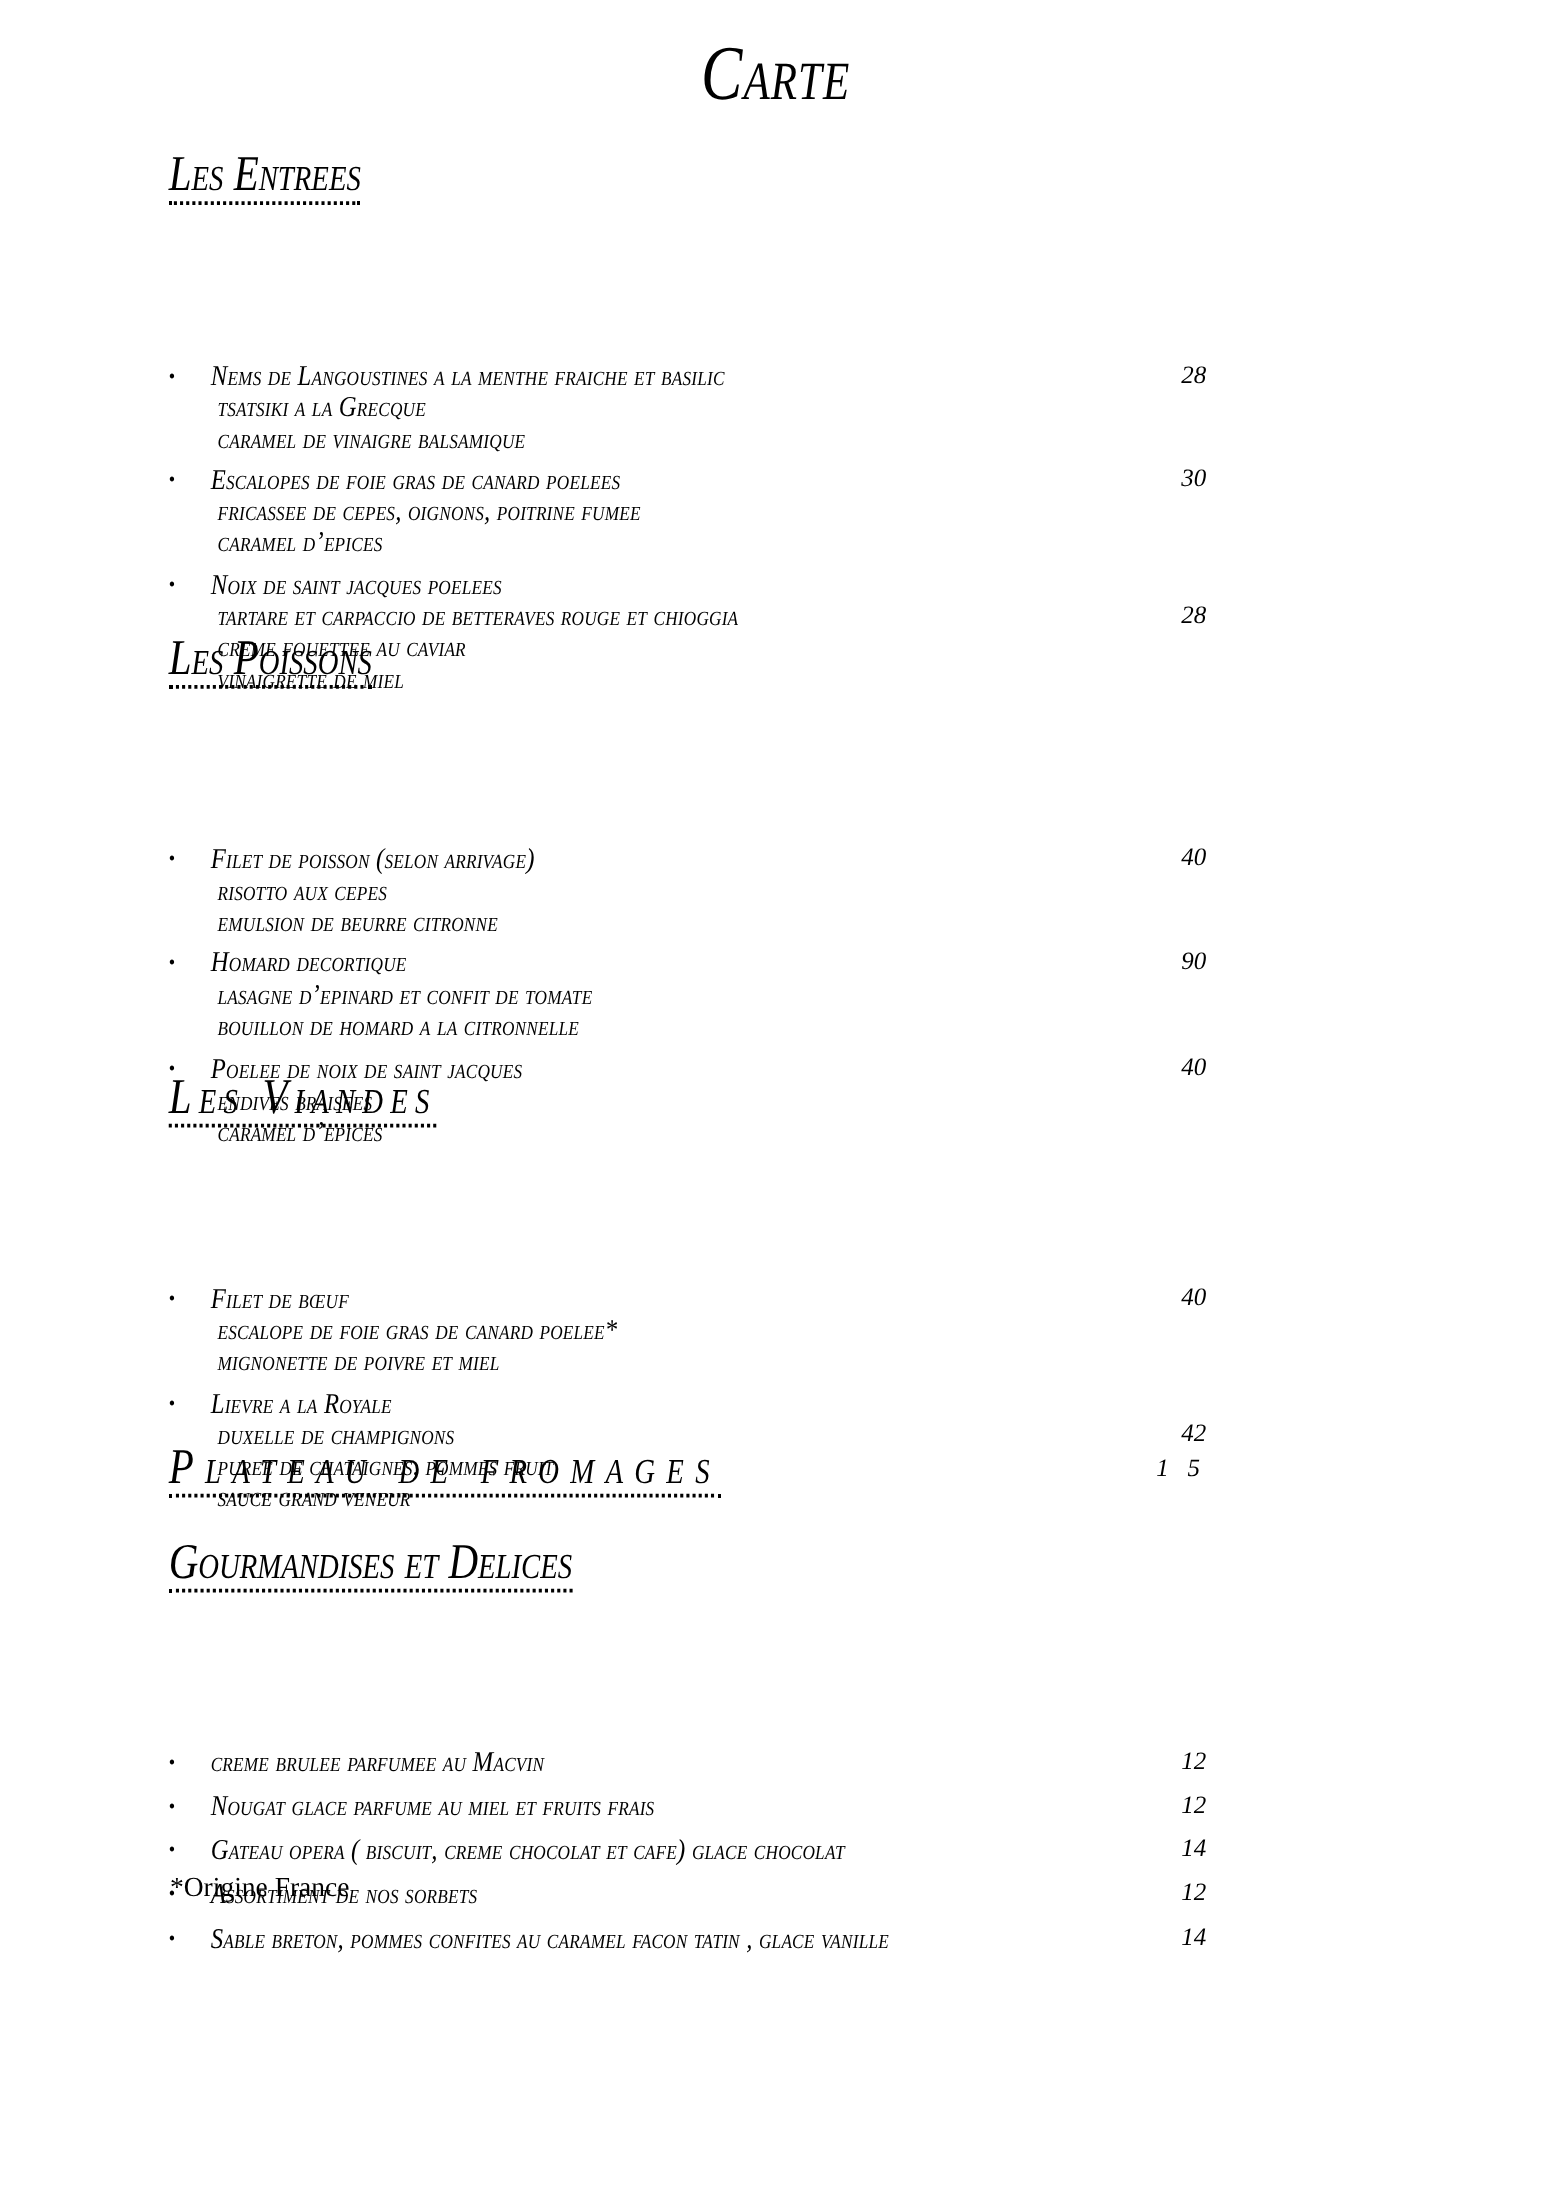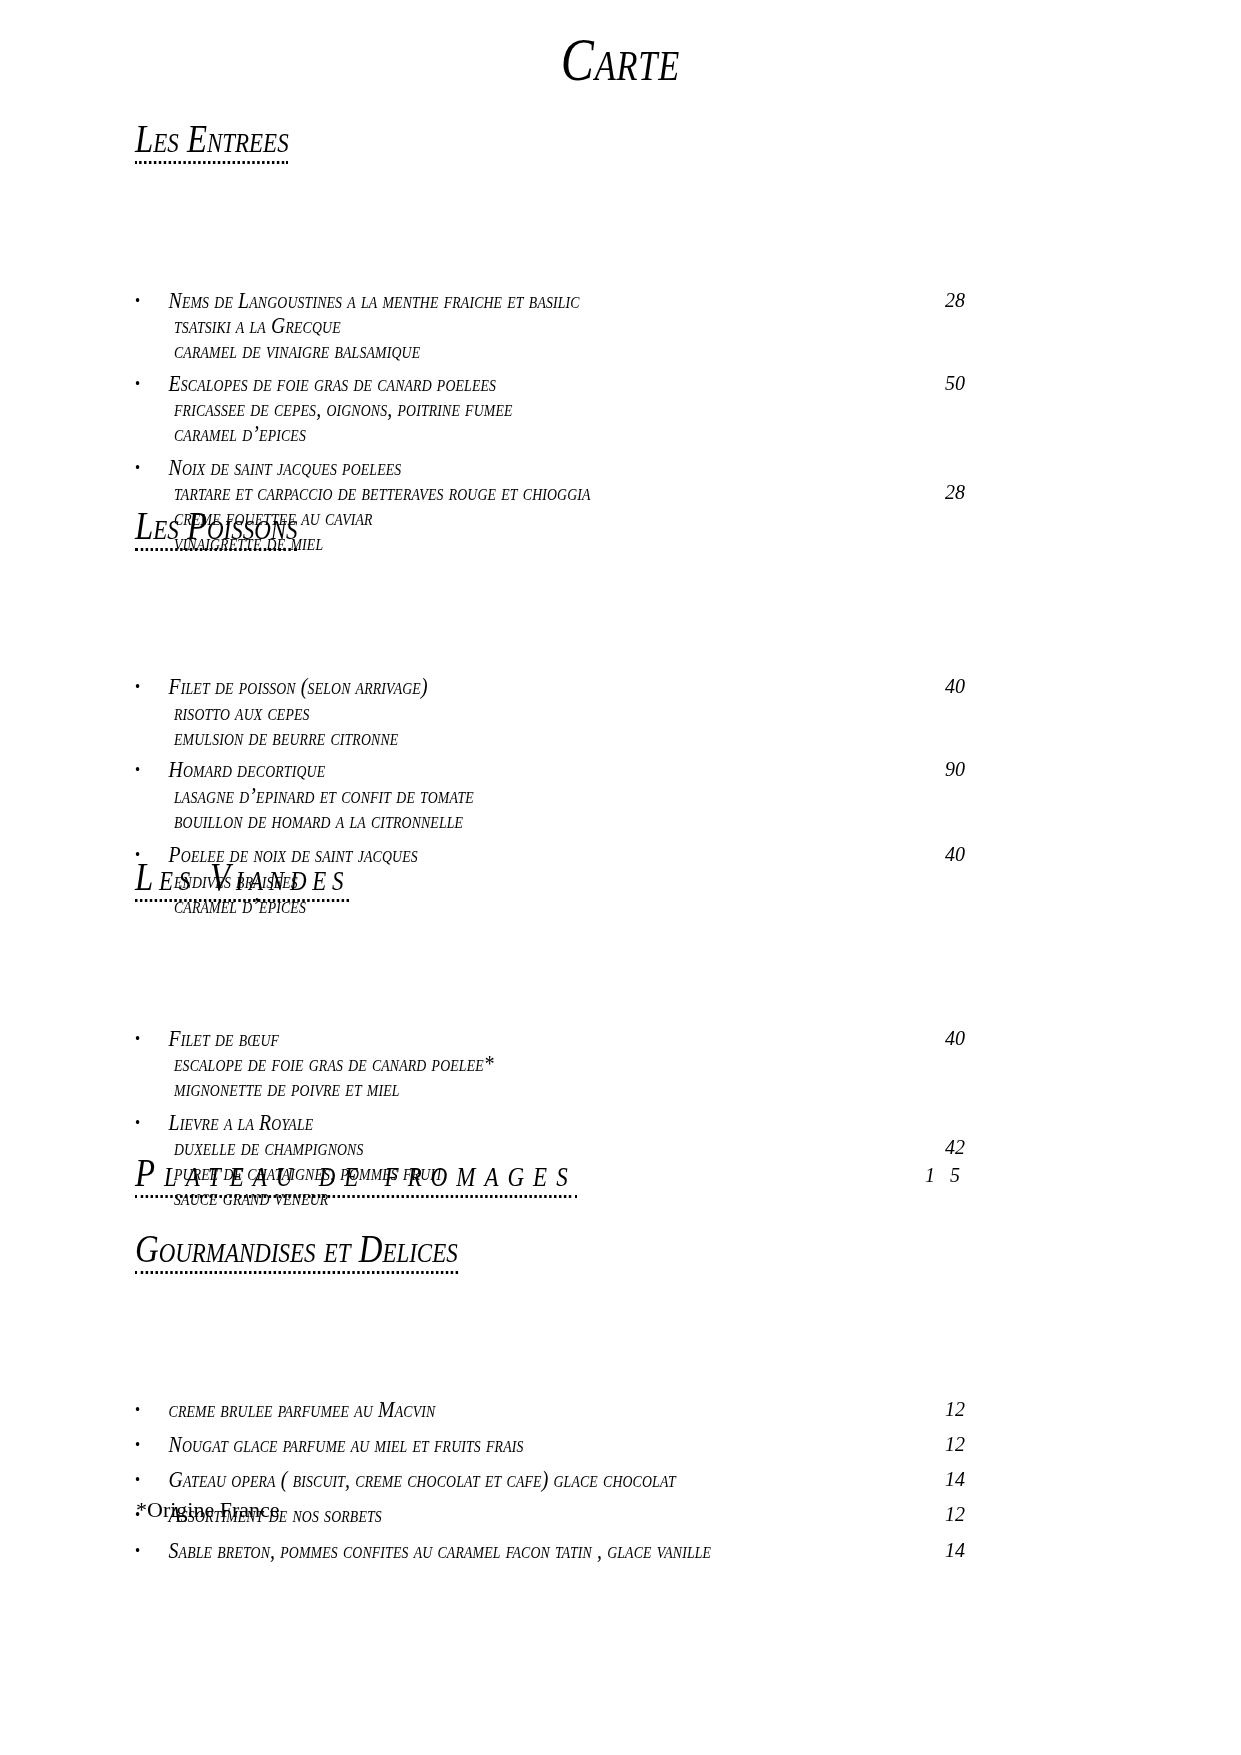--- a/index.html
+++ b/index.html
@@ -122,21 +122,21 @@
     <div class="price" style="left:865px; top:198px; width:100px;">28</div>
   </div>
 
   <div class="item">
     <div class="item-line" style="position:absolute; left:135px; top:281px; width:1000px;">
       <span class="bullet">•</span>
       <span style="display:inline-block; padding-left:39px;">Escalopes de foie gras de canard poelees</span>
     </div>
     <div class="item-line" style="position:absolute; left:174px; top:306px; width:1000px;">fricassee de cepes, oignons, poitrine fumee</div>
     <div class="item-line" style="position:absolute; left:174px; top:331px; width:1000px;">caramel d’epices</div>
-    <div class="price" style="left:865px; top:281px; width:100px;">50</div>
+    <div class="price" style="left:865px; top:281px; width:100px;">30</div>
   </div>
 
   <div class="item">
     <div class="item-line" style="position:absolute; left:135px; top:365px; width:1000px;">
       <span class="bullet">•</span>
       <span style="display:inline-block; padding-left:39px;">Noix de saint jacques poelees</span>
     </div>
     <div class="item-line" style="position:absolute; left:174px; top:390px; width:1000px;">tartare et carpaccio de betteraves rouge et chioggia</div>
     <div class="item-line" style="position:absolute; left:174px; top:415px; width:1000px;">creme fouettee au caviar</div>
     <div class="item-line" style="position:absolute; left:174px; top:440px; width:1000px;">vinaigrette de miel</div>

